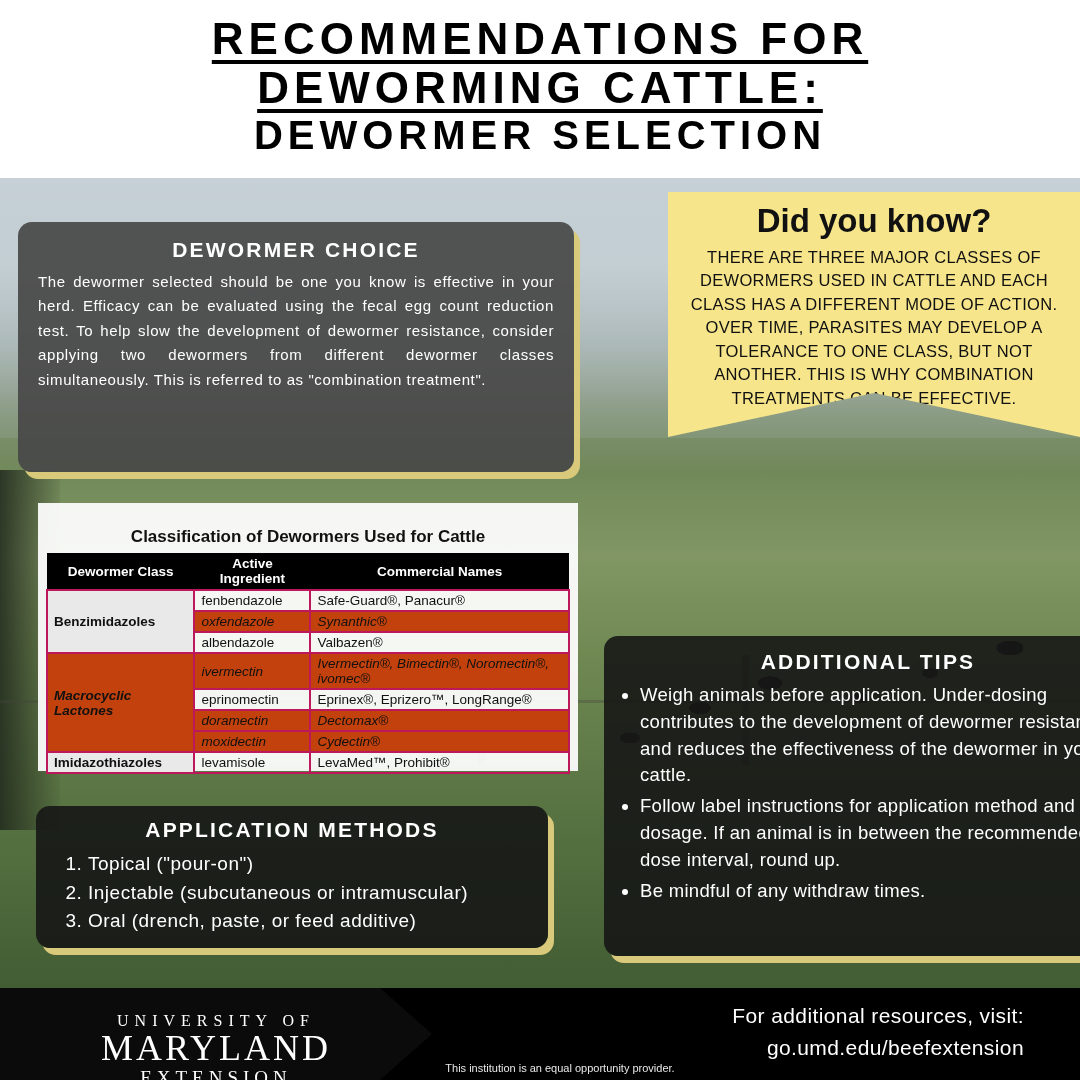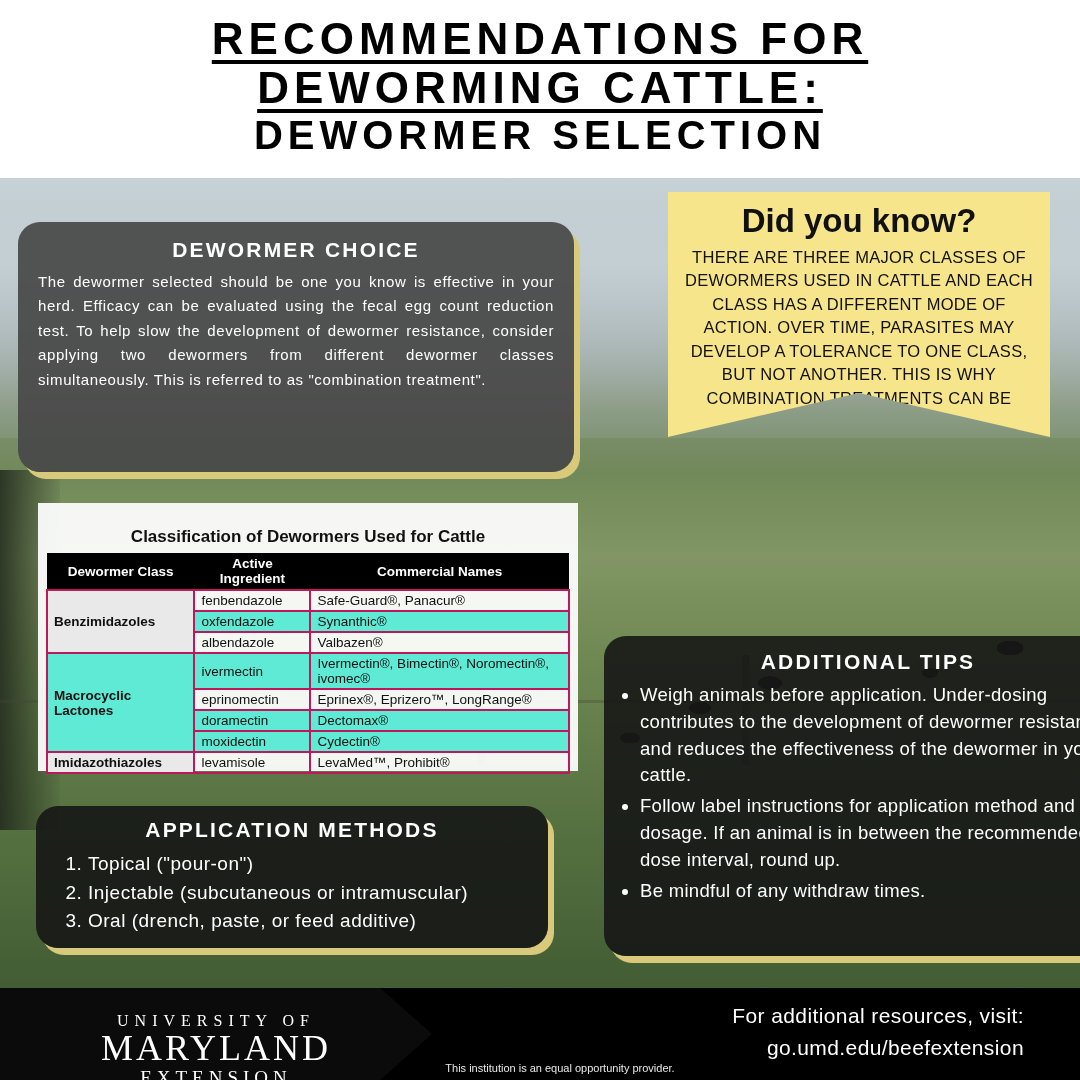--- a/index.html
+++ b/index.html
@@ -73,42 +73,42 @@
   .title .l1, .title .l2 {
     display: block; font-size: 44px; text-decoration: underline;
     text-underline-offset: 6px;
   }
   .title .l3 { display: block; font-size: 40px; letter-spacing: 5px; }
 
   
   .card {
     position: absolute;
     background: rgba(72,72,72,0.93);
-    border-radius: 22px;
+    border-radius: 14px;
     box-shadow: 6px 7px 0 0 #d9c97a;
     color: #ffffff;
   }
   .card.black { background: rgba(20,20,20,0.88); }
   .card h2 {
     text-align: center;
     font-size: 21px;
     letter-spacing: 2.2px;
     font-weight: bold;
     margin-bottom: 8px;
   }
 
   
   #dewormer-choice { left: 18px; top: 222px; width: 556px; height: 250px; padding: 16px 20px 10px; }
   #dewormer-choice p {
     font-size: 15px; line-height: 1.63; text-align: justify; letter-spacing: 0.6px;
   }
 
   
   #didyouknow {
-    position: absolute; left: 668px; top: 192px; width: 382px; height: 245px;
+    position: absolute; left: 668px; top: 192px; width: 412px; height: 245px;
     background: #f6e58a;
     clip-path: polygon(0 0, 100% 0, 100% 100%, 50% 82%, 0 100%);
     padding: 10px 16px 0;
     color: #111;
     text-align: center;
   }
   #didyouknow h2 { font-size: 33px; font-weight: bold; margin-bottom: 6px; letter-spacing: 0px; }
   #didyouknow p { font-size: 16.5px; line-height: 1.42; letter-spacing: 0.3px; }
 
   
@@ -121,21 +121,21 @@
     text-align: center; font-size: 17px; font-weight: bold; color: #111;
     padding: 4px 0 6px;
   }
   table { border-collapse: collapse; width: 100%; font-size: 13.5px; color: #111; }
   thead th {
     background: #000; color: #fff; text-align: center; font-weight: bold;
     padding: 3px 6px; font-size: 13.5px;
   }
   tbody td { padding: 2px 6px; border: 2px solid #be185d; vertical-align: middle; }
   tbody td.cls { font-weight: bold; background: #e9e9e9; }
-  tbody tr.shade td { background: #5eead4; }
+  tbody tr.shade td { background: #c2410c; font-style: italic; }
 
   
   #tips { left: 604px; top: 636px; width: 528px; height: 320px; padding: 14px 18px 10px; }
   #tips ul { margin: 4px 0 0 18px; }
   #tips li { font-size: 18.5px; line-height: 1.45; margin-bottom: 4px; letter-spacing: 0.3px; }
 
   
   #methods { left: 36px; top: 806px; width: 512px; height: 142px; padding: 12px 18px 8px; }
   #methods ol { margin: 4px 0 0 34px; }
   #methods li { font-size: 19px; line-height: 1.5; letter-spacing: 0.5px; }

